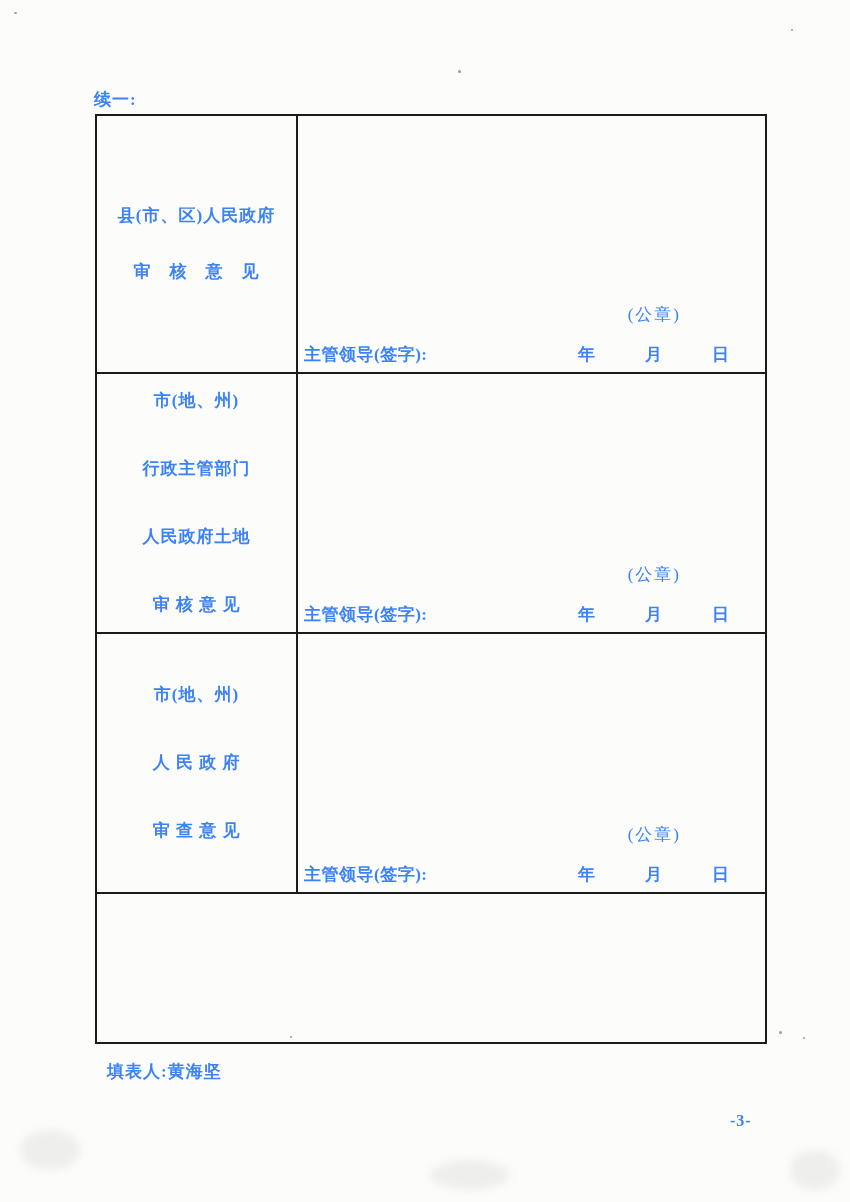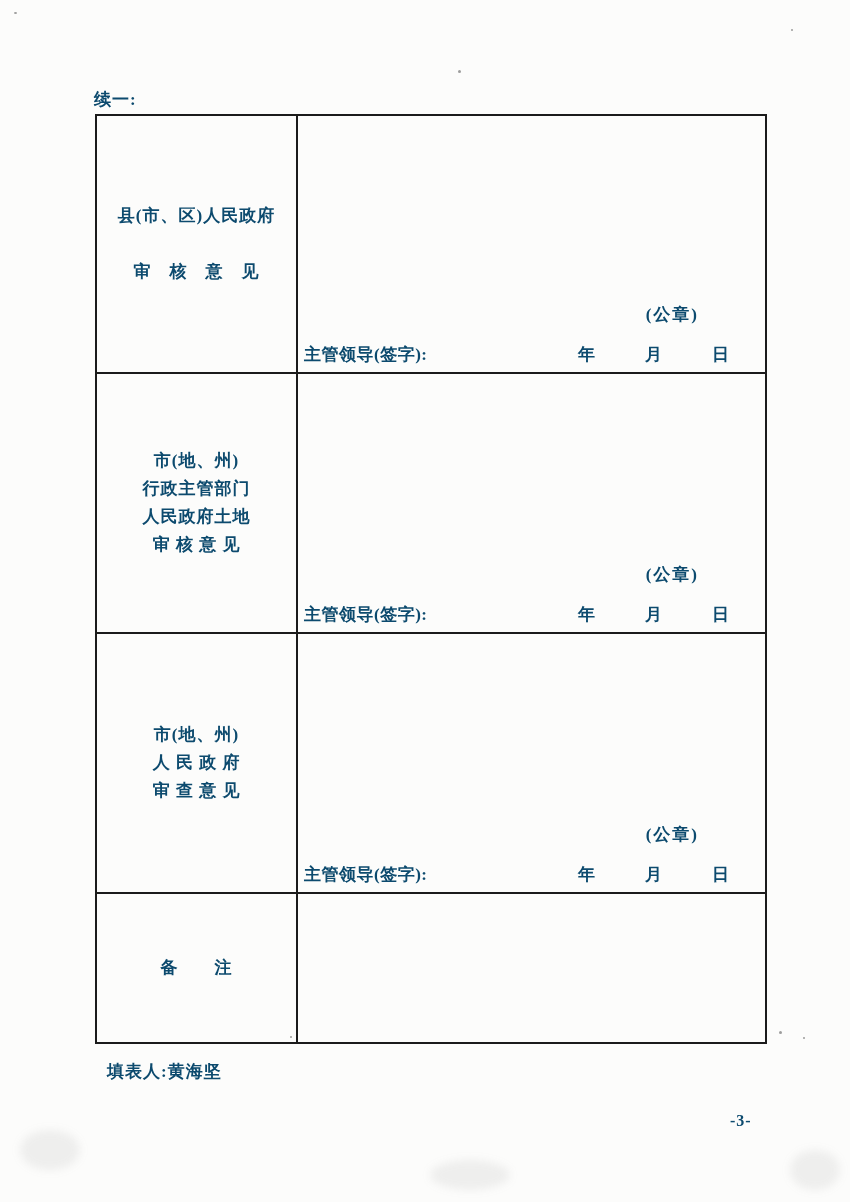--- a/index.html
+++ b/index.html
@@ -5,21 +5,21 @@
   html, body { margin: 0; padding: 0; }
   body {
     width: 850px; height: 1202px;
     background: #f7f7f5;
     font-family: "Liberation Serif", "DejaVu Serif", serif;
   }
   .paper {
     position: relative;
     width: 850px; height: 1202px;
     background: #fcfcfb;
-    color: #0c4a6e;
+    color: #3b82f6;
     overflow: hidden;
   }
   
   .speck { position: absolute; background: rgba(40,40,40,0.45); border-radius: 50%; }
   .smudge { position: absolute; background: rgba(120,120,120,0.10); border-radius: 50%; filter: blur(4px); }
 
   .continuation-label {
     position: absolute; left: 94px; top: 88px;
     font-size: 17px; font-weight: bold; letter-spacing: 1px;
   }
@@ -39,30 +39,31 @@
   .trow.r3 { height: 260px; }
   .trow.r4 { flex: 1; }
 
   .label-cell {
     width: 201px; box-sizing: border-box;
     border-right: 2px solid #1b1b1b;
     display: flex; flex-direction: column;
     align-items: center; justify-content: center;
     font-size: 17px; font-weight: bold;
     text-align: center;
+    gap: 40px;
   }
   .label-line { line-height: 28px; white-space: pre; letter-spacing: 1px; }
   .r1 .label-cell { gap: 26px; }
   .r1 .label-line { line-height: 30px; }
 
   .content-cell { flex: 1; position: relative; }
 
   .seal-text {
-    position: absolute; right: 66px; bottom: 46px;
-    font-size: 17px; font-weight: bold; letter-spacing: 2px;
+    position: absolute; right: 84px; bottom: 46px;
+    font-size: 17px; font-weight: normal; letter-spacing: 2px;
   }
   .sign-line {
     position: absolute; left: 6px; right: 0; bottom: 6px;
     display: flex; justify-content: space-between; align-items: baseline;
     font-size: 17px; font-weight: bold;
   }
   .sign-label { letter-spacing: 0.5px; white-space: pre; }
   .date-group { display: flex; gap: 50px; margin-right: 36px; }
   .date-group span { white-space: pre; }
 
@@ -145,23 +146,20 @@
           <span class="date-group">
             <span>年</span>
             <span>月</span>
             <span>日</span>
           </span>
         </div>
       </div>
     </div>
 
     <div class="trow r4">
-      <div class="label-cell">
-        <span class="label-line">备　　注</span>
-      </div>
       <div class="content-cell"></div>
     </div>
 
   </div>
 
   <div class="filler-line">填表人:黄海坚</div>
 
   <div class="page-number">-3-</div>
 
 </div>

